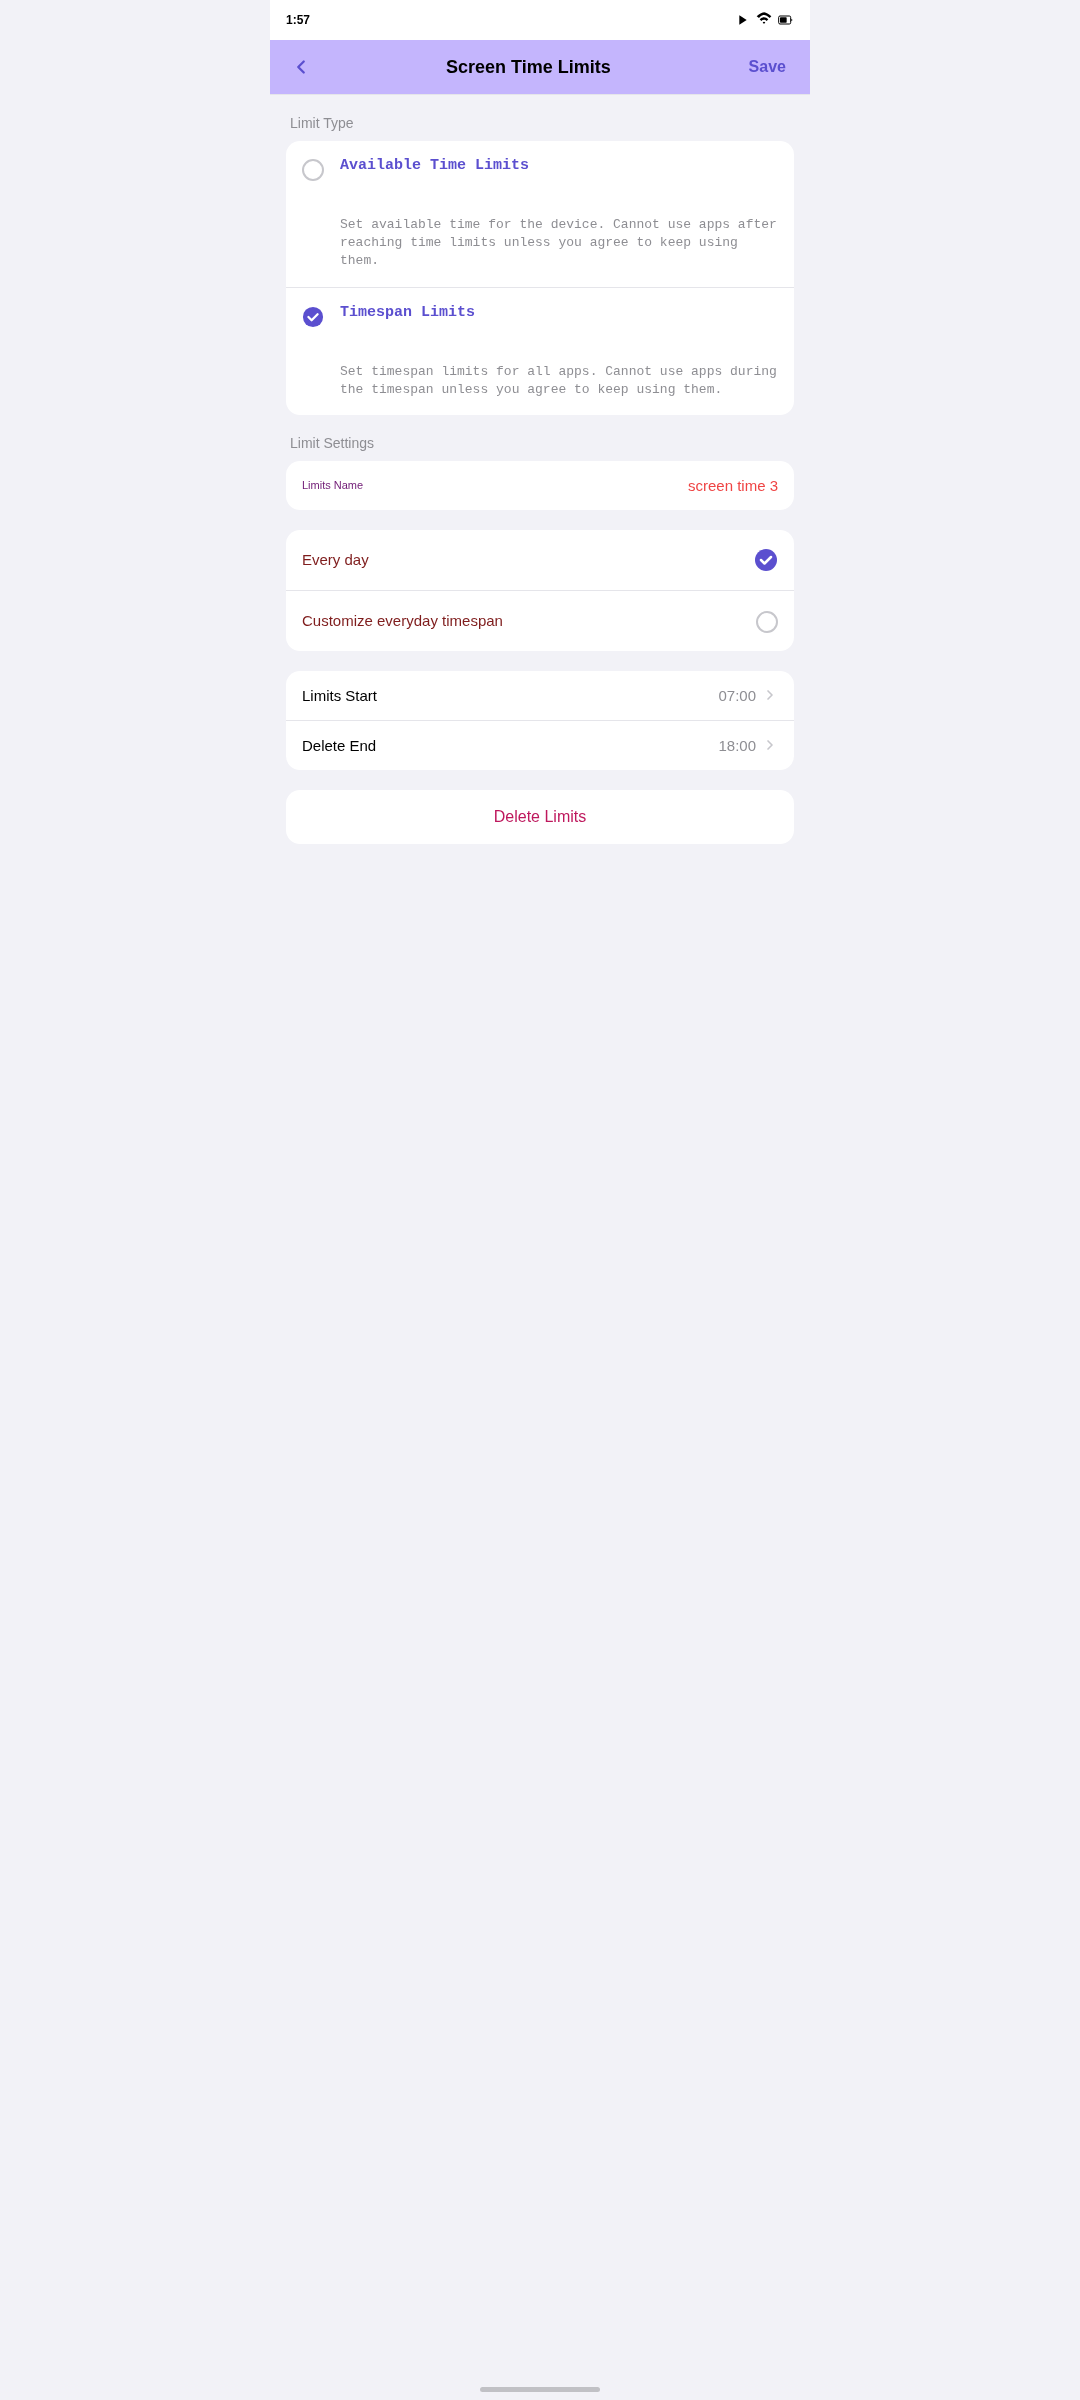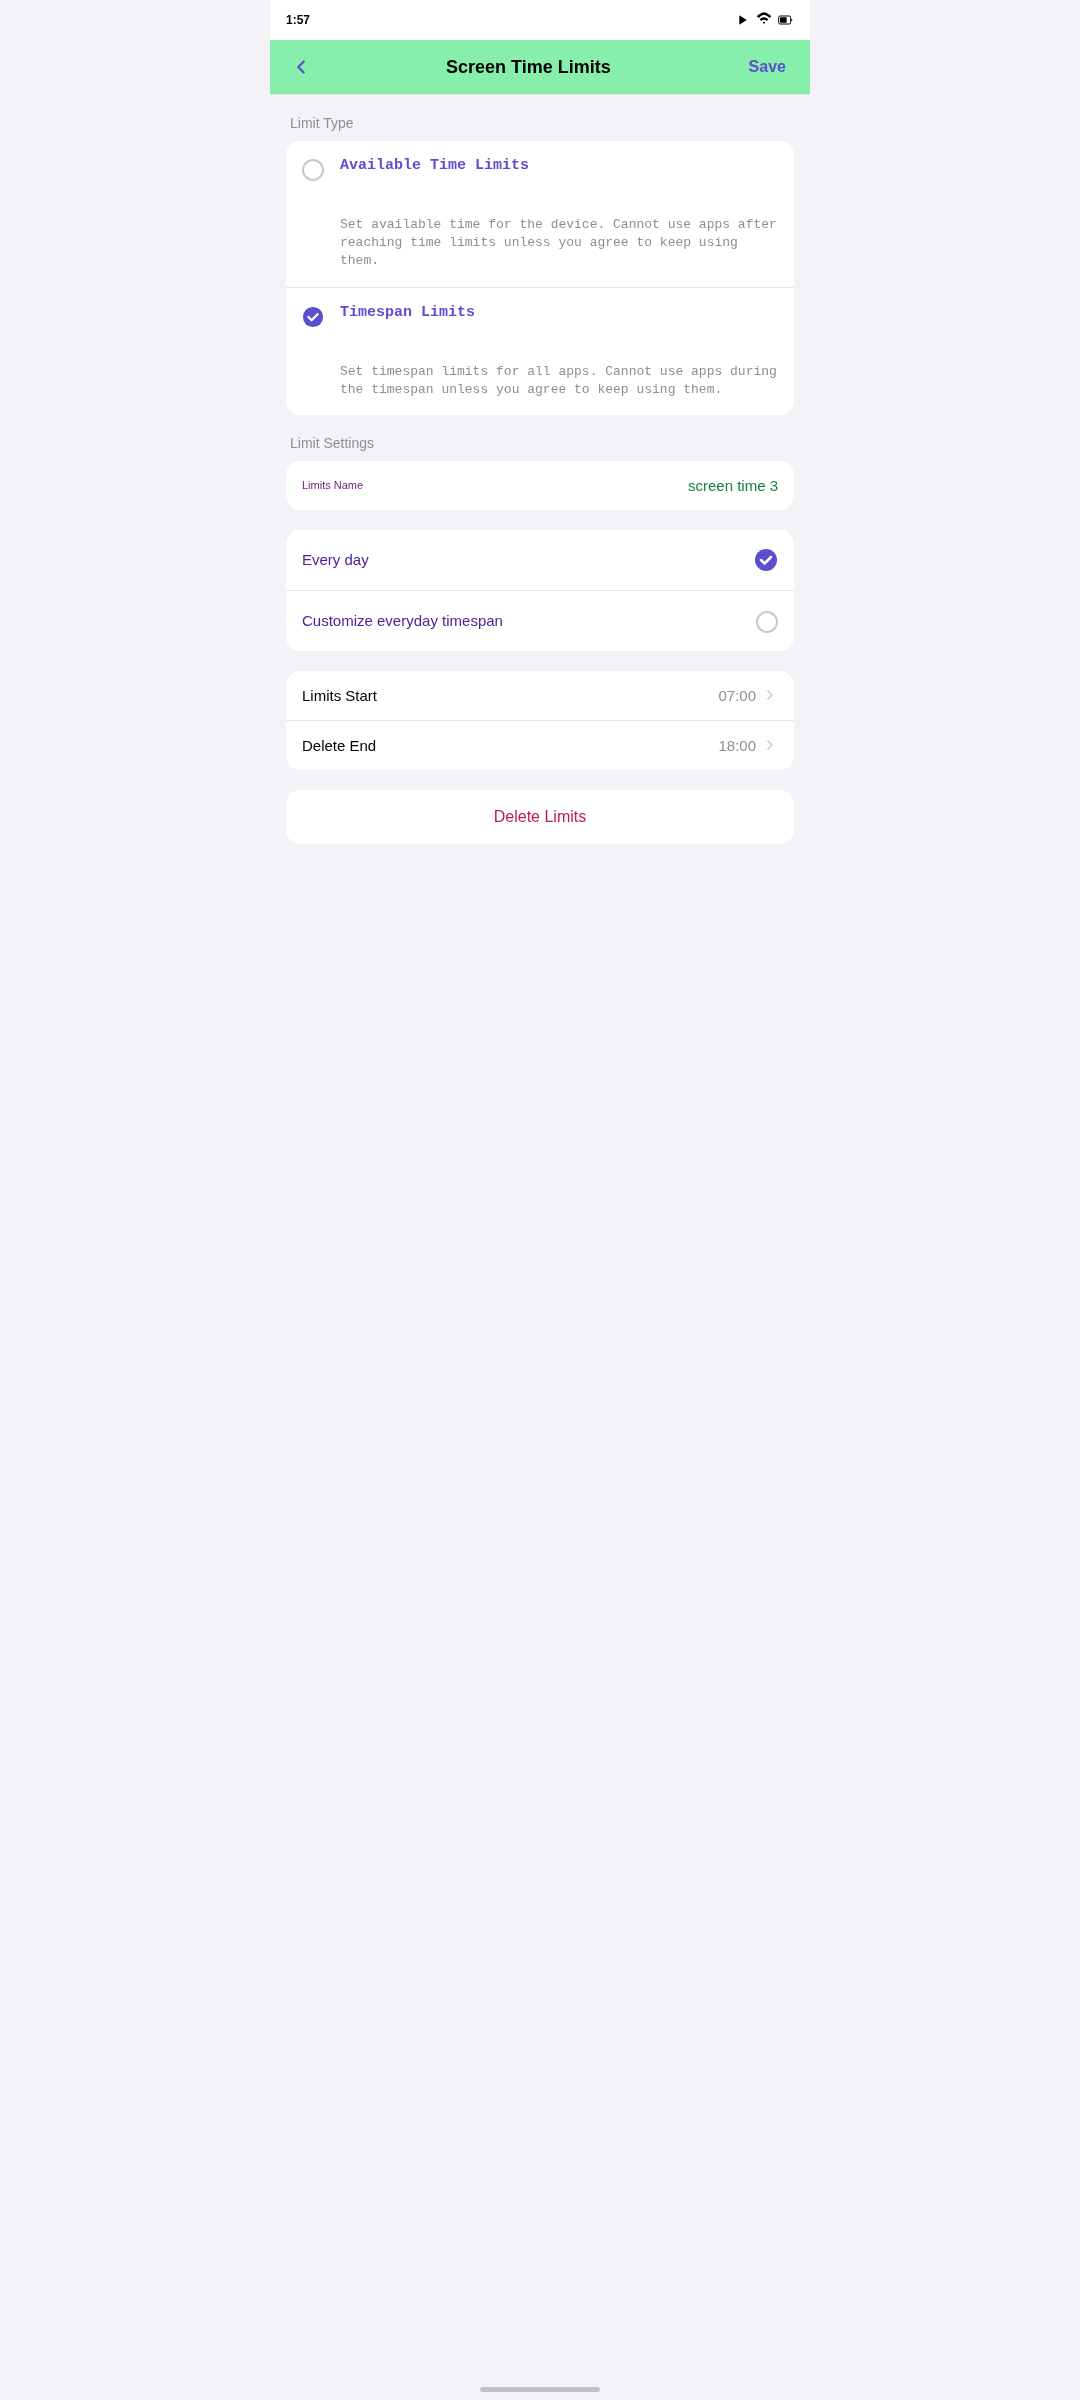--- a/index.html
+++ b/index.html
@@ -39,21 +39,21 @@
       gap: 6px;
     }
 
     .status-icons svg {
       width: 16px;
       height: 16px;
       fill: #000;
     }
 
     .top-bar {
-      background: #86efac;
+      background: #c4b5fd;
       display: flex;
       align-items: center;
       justify-content: space-between;
       padding: 12px 16px;
       border-bottom: 1px solid #e5e5ea;
     }
 
     .back-btn {
       display: flex;
       align-items: center;
@@ -174,21 +174,21 @@
     }
 
     .row-label {
       font-size: 11px;
       font-weight: 500;
       color: #701a75;
     }
 
     .row-value {
       font-size: 15px;
-      color: #15803d;
+      color: #ef4444;
     }
 
     .schedule-card {
       background: #ffffff;
       border-radius: 14px;
       overflow: hidden;
       margin-bottom: 20px;
     }
 
     .schedule-option {
@@ -199,21 +199,21 @@
       cursor: pointer;
     }
 
     .schedule-option + .schedule-option {
       border-top: 1px solid #e5e5ea;
     }
 
     .schedule-label {
       font-size: 15px;
       font-weight: 500;
-      color: #4c1d95;
+      color: #7f1d1d;
     }
 
     .time-card {
       background: #ffffff;
       border-radius: 14px;
       overflow: hidden;
       margin-bottom: 20px;
     }
 
     .time-row {

